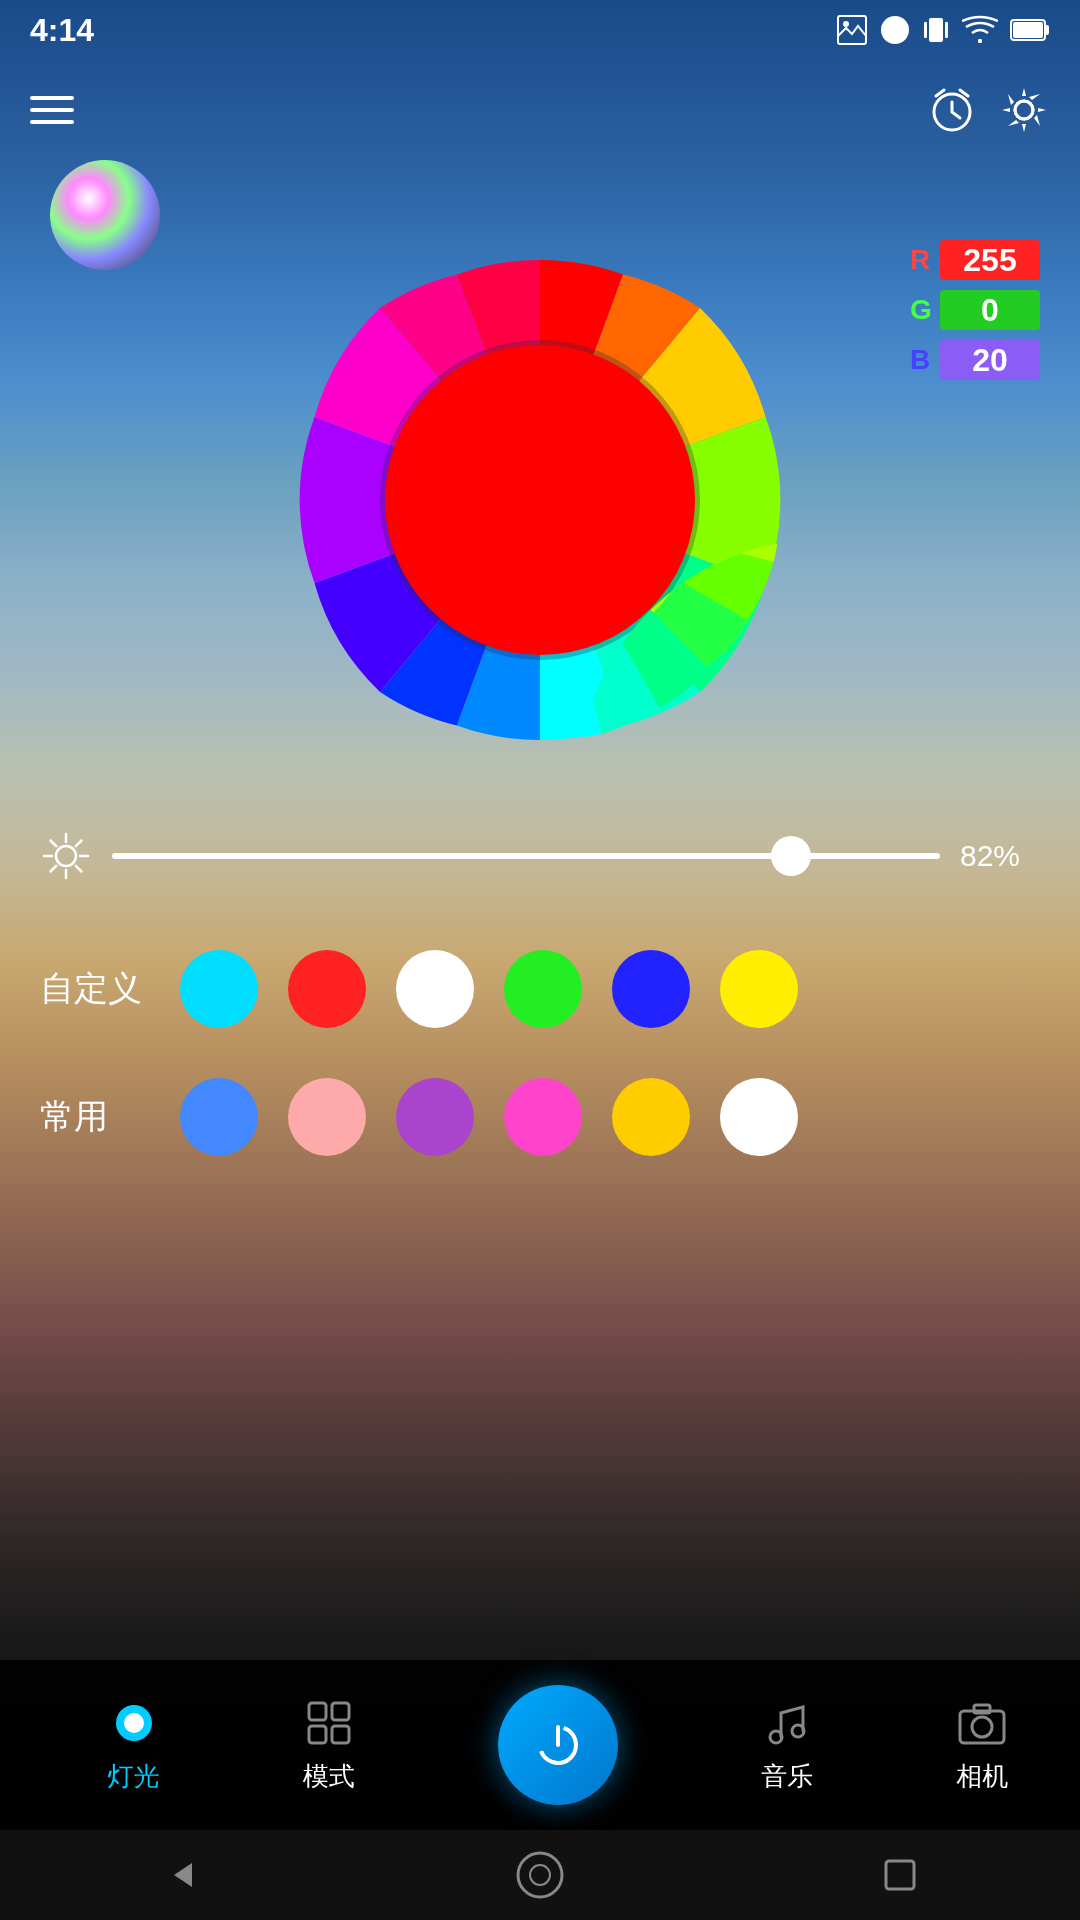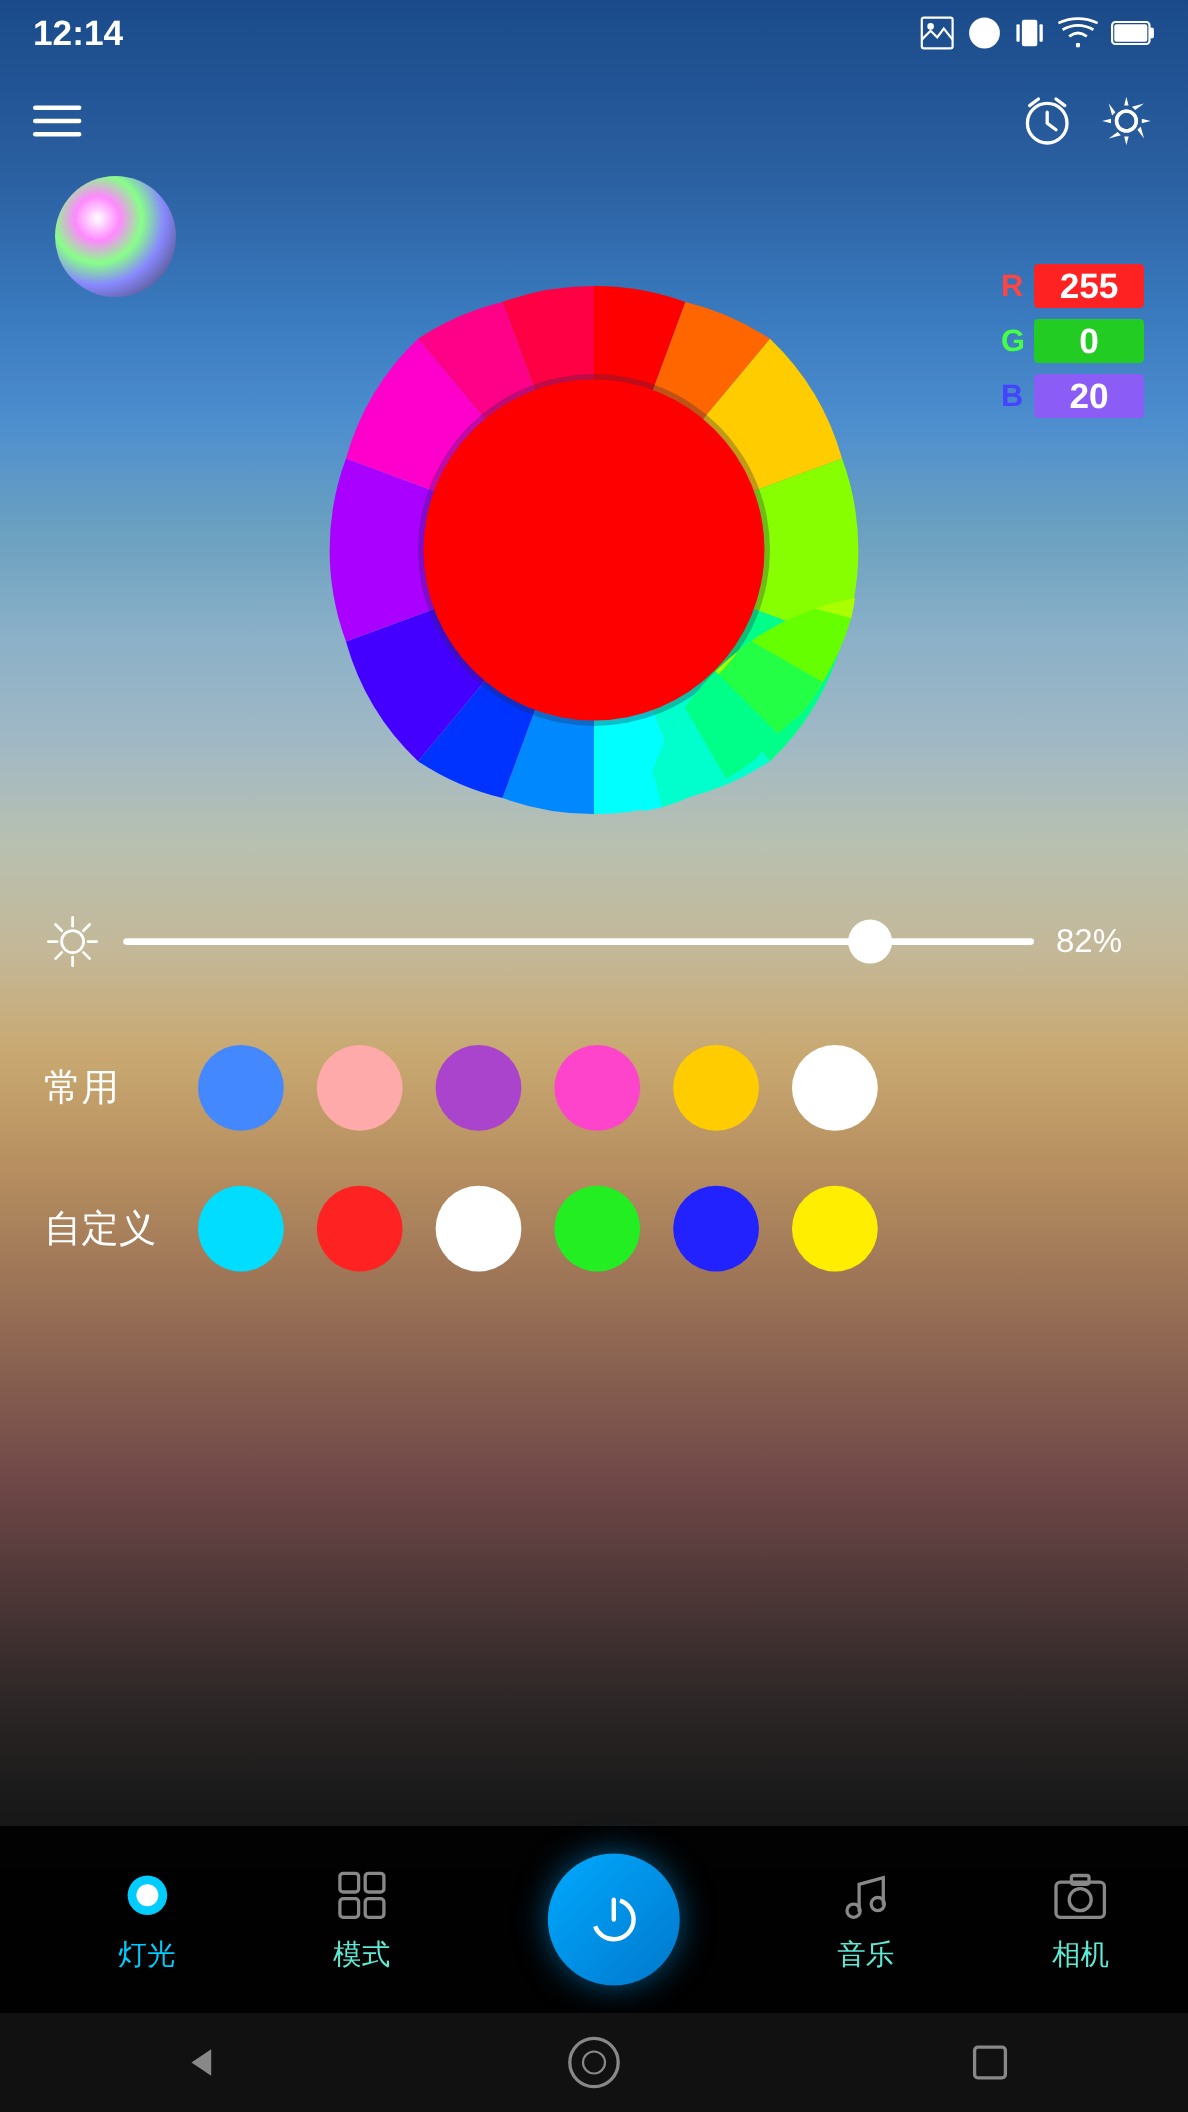--- a/index.html
+++ b/index.html
@@ -266,21 +266,21 @@
       justify-content: space-around;
       z-index: 10;
     }
 
     .nav-item {
       display: flex;
       flex-direction: column;
       align-items: center;
       gap: 10px;
       cursor: pointer;
-      color: #5eead4;
+      color: #ffffff;
       font-size: 26px;
     }
 
     .nav-item.active {
       color: #00ccff;
       margin-left: 36px;
     }
 
     .nav-item svg {
       width: 52px;
@@ -320,21 +320,21 @@
       justify-content: center;
       cursor: pointer;
     }
   </style>
 </head>
 <body>
 
 <div class="bg"></div>
 
 <div class="status-bar">
-  <span class="status-time">12:14</span>
+  <span class="status-time">4:14</span>
   <div class="status-icons">
 
     <svg width="32" height="32" viewBox="0 0 32 32" fill="white">
       <rect x="2" y="2" width="28" height="28" rx="2" ry="2" fill="none" stroke="white" stroke-width="2"></rect>
       <circle cx="10" cy="10" r="3" fill="white"></circle>
       <polyline points="2,22 10,14 16,20 22,12 30,22" fill="none" stroke="white" stroke-width="2"></polyline>
     </svg>
 
     <svg width="30" height="30" viewBox="0 0 30 30">
       <circle cx="15" cy="15" r="14" fill="white"></circle>
@@ -506,41 +506,41 @@
     <line x1="16.2" y1="35.8" x2="10.5" y2="41.5" stroke="white" stroke-width="2.5" stroke-linecap="round"></line>
   </svg>
   <div class="slider-track">
     <div class="slider-thumb"></div>
   </div>
   <span class="brightness-pct">82%</span>
 </div>
 
 <div class="preset-section">
   <div class="preset-row">
+    <span class="preset-label">自定义</span>
+    <div class="preset-colors">
+      <div class="color-dot" style="background:#00ddff"></div>
+      <div class="color-dot" style="background:#ff2222"></div>
+      <div class="color-dot" style="background:#ffffff"></div>
+      <div class="color-dot" style="background:#22ee22"></div>
+      <div class="color-dot" style="background:#2222ff"></div>
+      <div class="color-dot" style="background:#ffee00"></div>
+    </div>
+  </div>
+  <div class="preset-row">
     <span class="preset-label">常用</span>
     <div class="preset-colors">
       <div class="color-dot" style="background:#4488ff"></div>
       <div class="color-dot" style="background:#ffaaaa"></div>
       <div class="color-dot" style="background:#aa44cc"></div>
       <div class="color-dot" style="background:#ff44cc"></div>
       <div class="color-dot" style="background:#ffcc00"></div>
       <div class="color-dot" style="background:#ffffff"></div>
     </div>
   </div>
-  <div class="preset-row">
-    <span class="preset-label">自定义</span>
-    <div class="preset-colors">
-      <div class="color-dot" style="background:#00ddff"></div>
-      <div class="color-dot" style="background:#ff2222"></div>
-      <div class="color-dot" style="background:#ffffff"></div>
-      <div class="color-dot" style="background:#22ee22"></div>
-      <div class="color-dot" style="background:#2222ff"></div>
-      <div class="color-dot" style="background:#ffee00"></div>
-    </div>
-  </div>
 </div>
 
 <div class="bottom-nav">
 
   <div class="nav-item active">
     <svg width="52" height="52" viewBox="0 0 52 52">
       <circle cx="26" cy="26" r="18" fill="#00ccff"></circle>
       <circle cx="26" cy="26" r="10" fill="white"></circle>
     </svg>
     <span>灯光</span>

